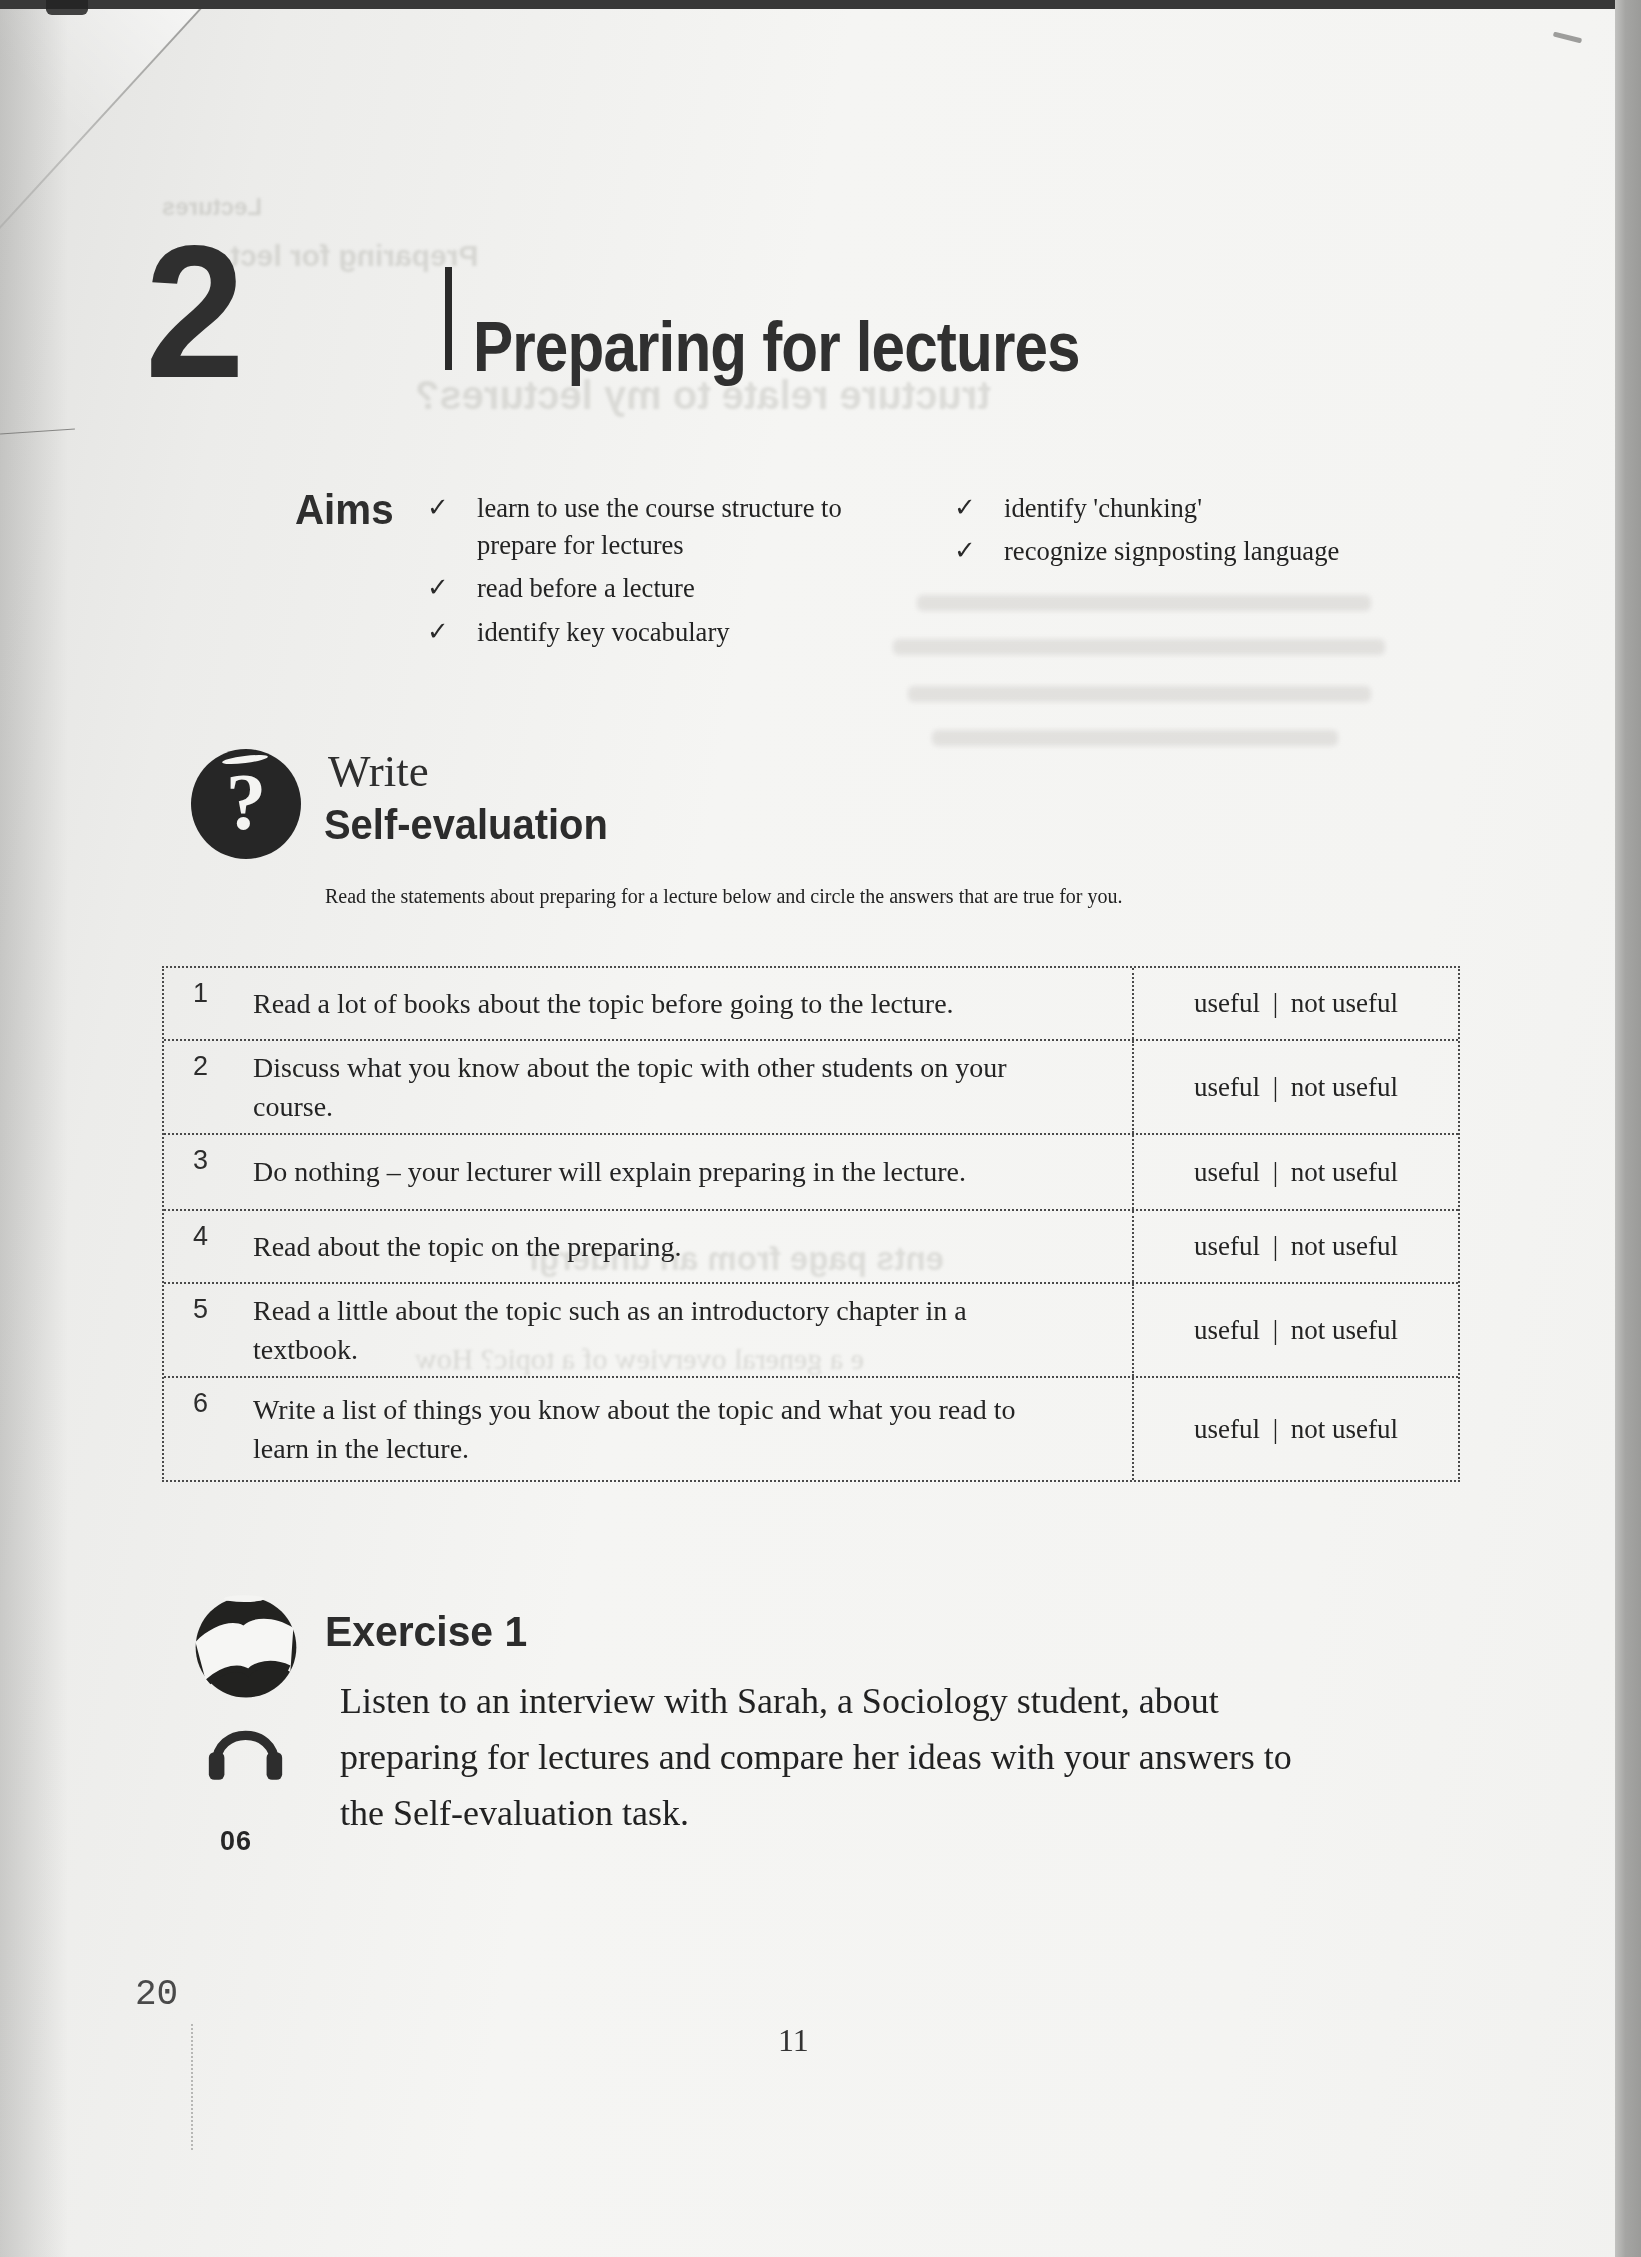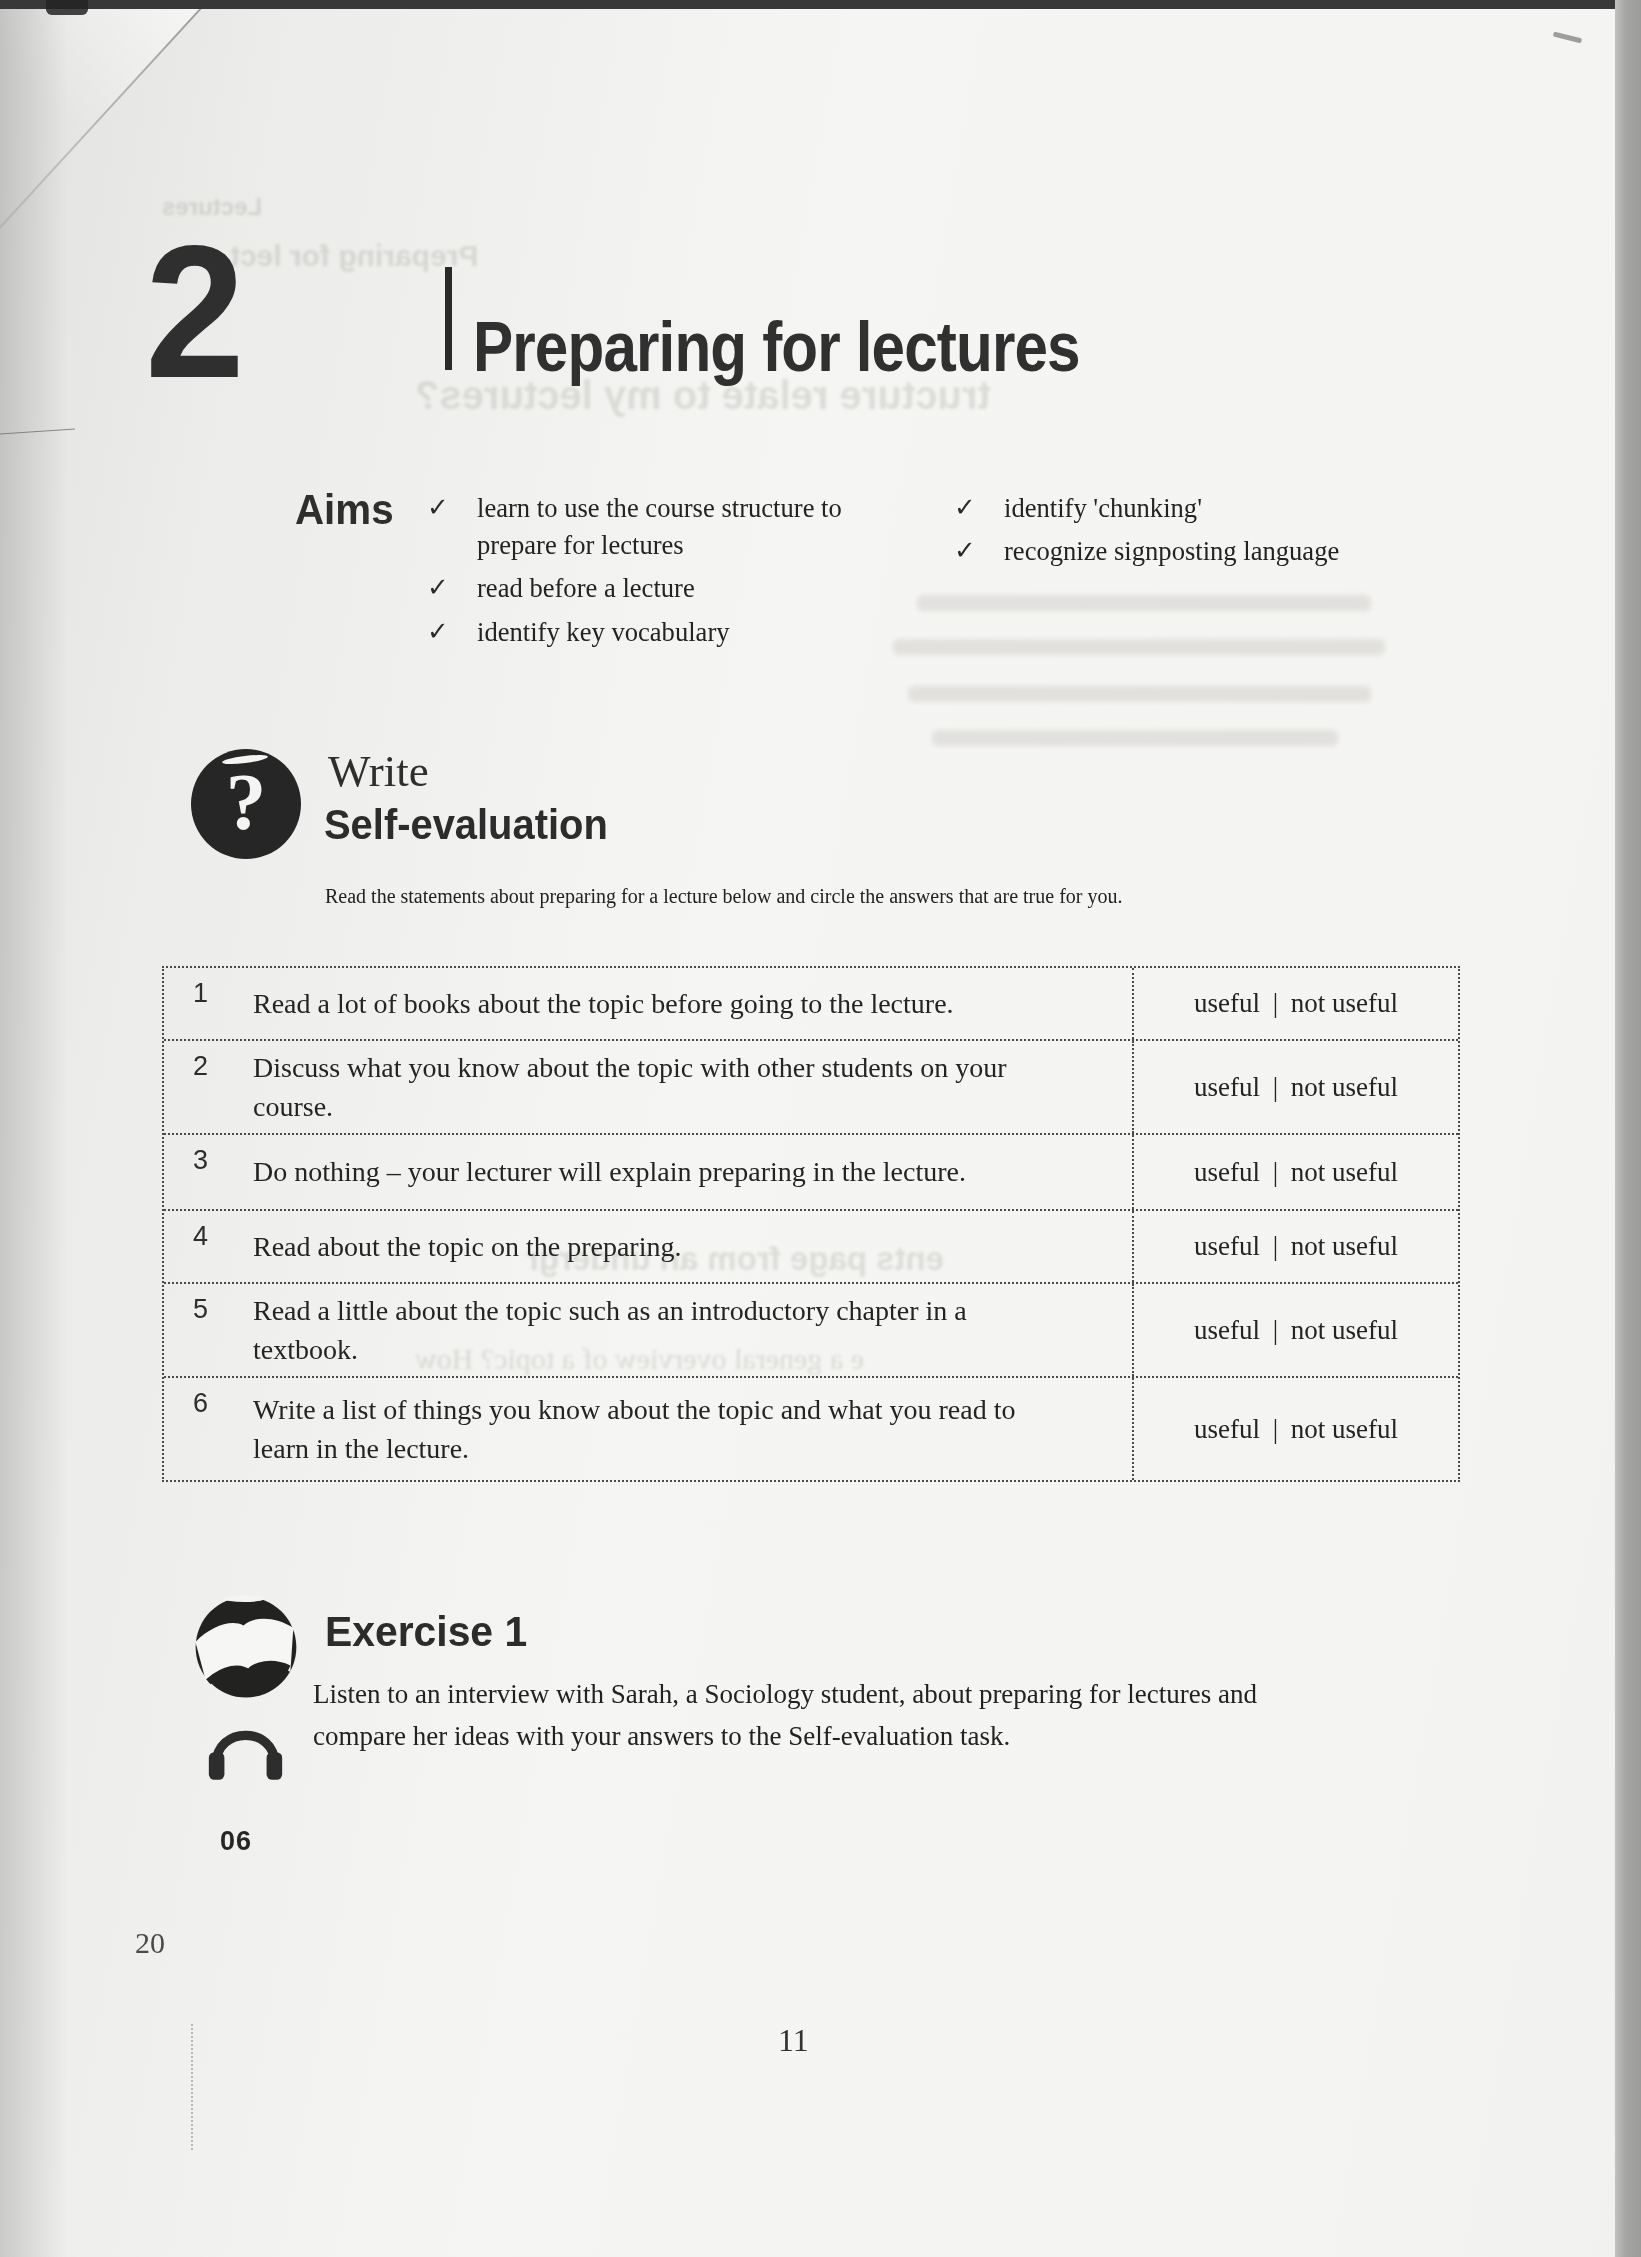--- a/index.html
+++ b/index.html
@@ -66,22 +66,22 @@
   .qcell-opt{width:326px;flex:0 0 326px;border-left:2.3px dotted #4a4a4a;display:flex;
     align-items:center;justify-content:center;gap:12.6px;font-size:27px;color:#242424;box-sizing:border-box;}
   .h76{height:73px;} .h96{height:94px;} .h78{height:76px;} .h104{height:102px;}
   
   .book-icon{left:189px;top:1593px;}
   .phones{left:203px;top:1711px;}
   .track-num{left:220px;top:1782px;font-family:"Liberation Sans",sans-serif;font-weight:600;
     font-size:27px;color:#262626;letter-spacing:1px;margin-top:44px;}
   .exercise-heading{left:325px;top:1607px;font-family:"Liberation Sans",sans-serif;font-weight:bold;
     font-size:43px;color:#2c2c2c;transform:scaleX(.95);transform-origin:left top;}
-  .exercise-instructions{left:313px;top:1674px;width:975px;font-size:27px;line-height:1.55;color:#222;}
-  .pn-left{left:135px;top:1926px;font-size:30px;color:#4a4a4a;}
+  .exercise-instructions{left:340px;top:1674px;width:975px;font-size:36px;line-height:1.55;color:#222;}
+  .pn-left{left:135px;top:1974px;font-size:36px;color:#4a4a4a;font-family:Liberation Mono, monospace;}
   .pn-right{left:778px;top:2022px;font-size:32px;color:#333;}
   .dotted-v{left:191px;top:2024px;height:126px;width:0;border-left:2.9px dotted #a9a9a7;opacity:.8;}
 </style>
 </head>
 <body>
 
 <div class="page">
 
   <div class="corner-curl"></div>
   <div class="curl-line"></div>

